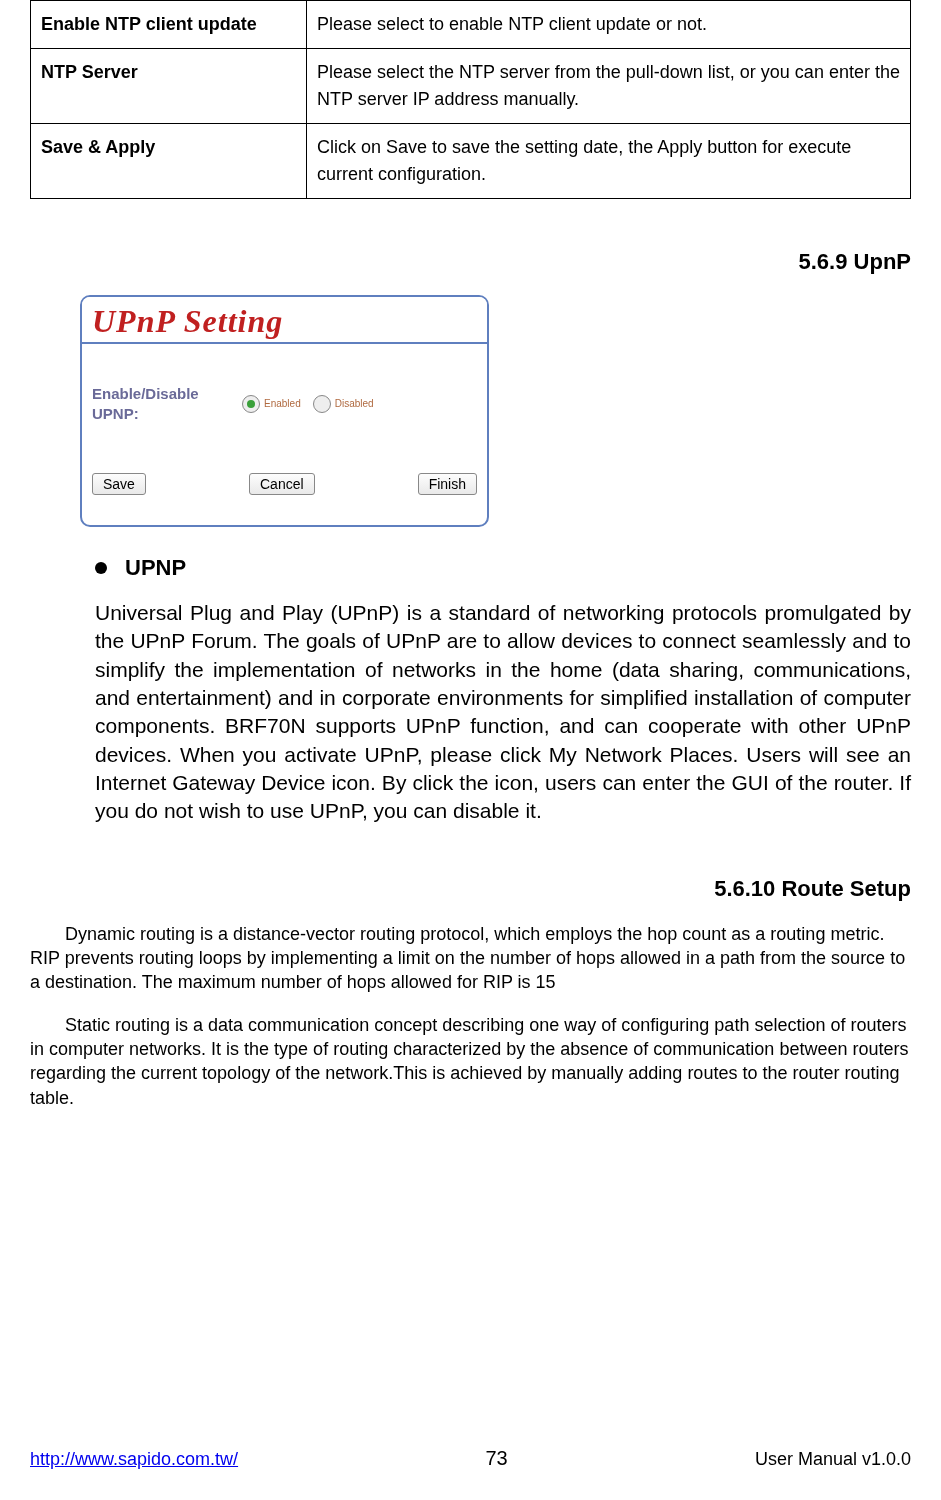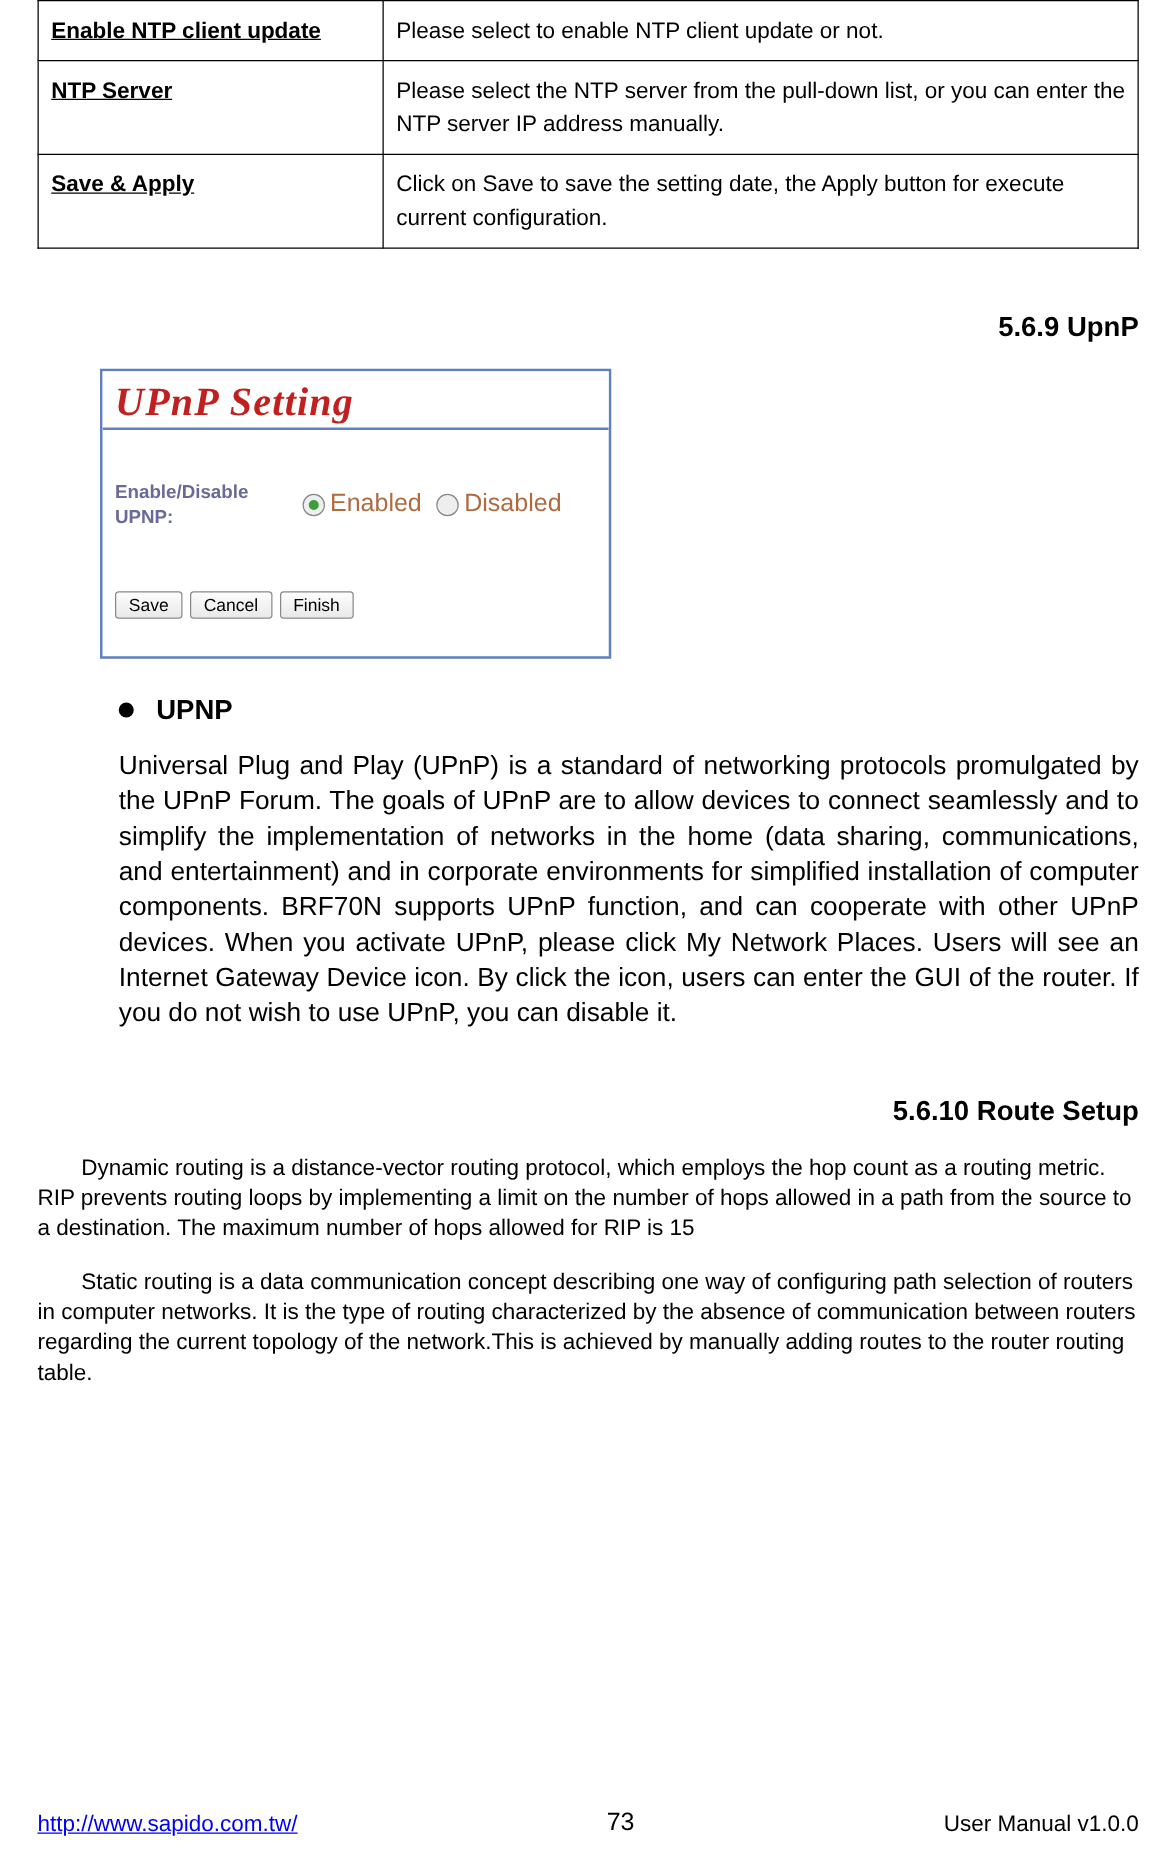--- a/index.html
+++ b/index.html
@@ -28,36 +28,35 @@
     border: 1px solid #000;
     padding: 10px 10px;
     vertical-align: top;
     text-align: left;
     line-height: 1.5;
   }
   table.settings th {
     font-weight: bold;
     width: 255px;
     background: #fff;
-    text-decoration: underline;
   }
 
   
   h3.section {
     font-size: 22px;
     font-weight: bold;
     margin: 50px 0 20px 50px;
     text-align: right;
   }
 
   
   .panel {
     width: 405px;
     border: 2px solid #5f7fbf;
-    border-radius: 0;
+    border-radius: 10px;
     margin-left: 50px;
     background: #fff;
     overflow: hidden;
   }
   .panel-header {
     background: #fff;
     border-bottom: 2px solid #5f7fbf;
     padding: 6px 10px 2px 10px;
     position: relative;
   }
@@ -83,21 +82,21 @@
     font-size: 15px;
     font-weight: bold;
     color: #6a6a98;
     line-height: 1.3;
   }
   .panel-options {
     display: flex;
     align-items: center;
     gap: 4px;
     font-family: Verdana, sans-serif;
-    font-size: 20px;
+    font-size: 10px;
     color: #b06a40;
   }
   .radio {
     display: inline-flex;
     align-items: center;
     justify-content: center;
     width: 16px;
     height: 16px;
     border: 1px solid #888;
     border-radius: 50%;
@@ -108,21 +107,21 @@
     content: "";
     width: 8px;
     height: 8px;
     border-radius: 50%;
     background: #3aa03a;
     position: absolute;
   }
   .panel-buttons {
     display: flex;
     gap: 6px;
-    justify-content: flex-start;
+    justify-content: space-between;
     margin-top: 50px;
   }
   button.ui-btn {
     font-family: Tahoma, sans-serif;
     font-size: 14px;
     padding: 2px 10px;
     border: 1px solid #888;
     border-radius: 3px;
     background: linear-gradient(#fdfdfd, #e9e9e9);
     cursor: pointer;

